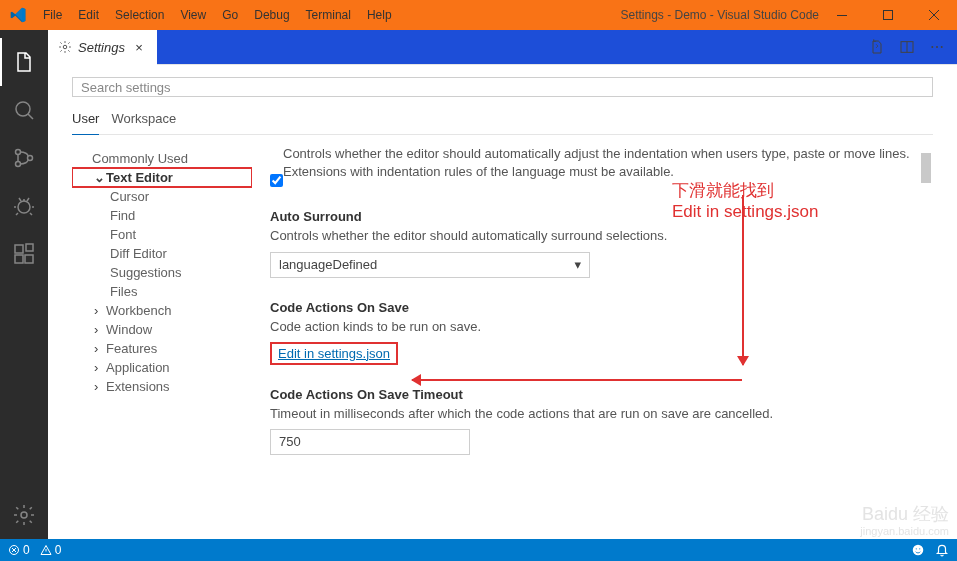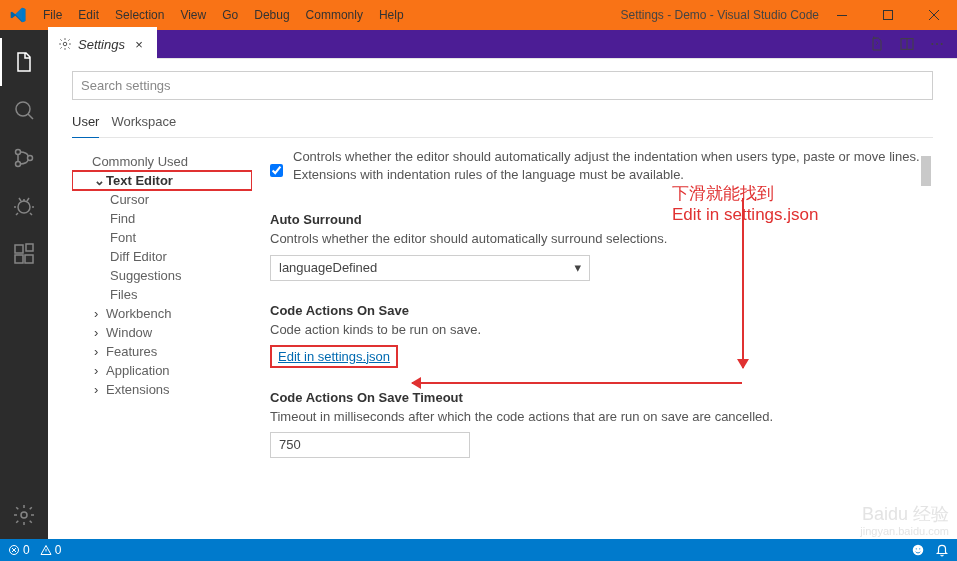--- a/index.html
+++ b/index.html
@@ -11,44 +11,44 @@
 .titlebar .title { flex: 1; text-align: right; color: #444; }
 .titlebar .winctl { display: flex; }
 .titlebar .winctl div { width: 46px; height: 30px; display: flex; align-items: center; justify-content: center; cursor: pointer; }
 .main { display: flex; height: 509px; }
 .activitybar { width: 48px; background: #2c2c2c; display: flex; flex-direction: column; align-items: center; padding-top: 8px; }
 .activitybar .item { width: 48px; height: 48px; display: flex; align-items: center; justify-content: center; cursor: pointer; color: #858585; position: relative; }
 .activitybar .item.active { color: #fff; }
 .activitybar .item.active::before { content: ""; position: absolute; left: 0; top: 0; bottom: 0; width: 2px; background: #fff; }
 .activitybar .spacer { flex: 1; }
 .editor { flex: 1; display: flex; flex-direction: column; background: #fff; }
-.tabbar { height: 29px; display: flex; align-items: center; background: #4c1d95; border-bottom: 1px solid #e5e5e5; }
+.tabbar { height: 35px; display: flex; align-items: center; background: #1d4ed8; border-bottom: 1px solid #e5e5e5; }
 .tab { height: 35px; display: flex; align-items: center; padding: 0 10px; background: #fff; font-size: 13px; font-style: italic; color: #333; gap: 6px; }
 .tab .close { width: 16px; height: 16px; display: flex; align-items: center; justify-content: center; cursor: pointer; font-style: normal; }
 .tabbar .spacer { flex: 1; }
 .tabbar .actions { display: flex; gap: 14px; padding-right: 12px; color: #424242; }
 .tabbar .actions span { cursor: pointer; }
 .settings-body { flex: 1; display: flex; flex-direction: column; padding: 12px 24px 0 24px; overflow: hidden; }
-.search { height: 29px; border: 1px solid #cecece; padding: 0 8px; font-size: 13px; color: #888; display: flex; align-items: center; }
+.search { height: 20px; border: 1px solid #cecece; padding: 0 8px; font-size: 13px; color: #888; display: flex; align-items: center; }
 .scope-tabs { display: flex; gap: 12px; margin-top: 14px; font-size: 13px; color: #555; border-bottom: 1px solid #e5e5e5; }
 .scope-tabs span { padding-bottom: 8px; cursor: pointer; }
 .scope-tabs span.active { color: #333; border-bottom: 1px solid #0066b8; margin-bottom: -1px; }
 .settings-content { flex: 1; display: flex; overflow: hidden; margin-top: 10px; position: relative; }
 .toc { width: 180px; font-size: 13px; color: #616161; overflow-y: auto; padding-top: 4px; }
 .toc .row { padding: 2px 0 2px 18px; cursor: pointer; white-space: nowrap; }
 .toc .row.l0 { padding-left: 22px; }
 .toc .row.l1 { padding-left: 20px; }
 .toc .row.l2 { padding-left: 38px; }
 .toc .row .chev { display: inline-block; width: 12px; color: #424242; }
 .toc .row.hl { font-weight: 600; color: #333; outline: 2px solid #e03131; outline-offset: -1px; }
 .details { flex: 1; overflow-y: auto; padding-left: 18px; padding-right: 12px; font-size: 13px; color: #444; position: relative; }
 .setting { margin-bottom: 22px; }
 .setting .title { font-weight: 600; color: #333; margin-bottom: 3px; }
 .setting .desc { color: #555; line-height: 1.4; margin-bottom: 6px; }
-.setting .check-row { display: flex; align-items: center; gap: 10px; }
+.setting .check-row { display: flex; align-items: flex-end; }
 .setting .check-row input { margin-top: 3px; }
 .dropdown { width: 320px; height: 26px; border: 1px solid #cecece; display: flex; align-items: center; justify-content: space-between; padding: 0 8px; cursor: pointer; background: #fff; }
 .numbox { width: 200px; height: 26px; border: 1px solid #cecece; padding: 0 8px; display: flex; align-items: center; }
 .link-box { display: inline-block; border: 2px solid #e03131; padding: 2px 6px; }
 .link-box a { color: #006ab1; text-decoration: underline; cursor: pointer; }
 .vscroll { position: absolute; right: 0; top: 0; width: 12px; height: 100%; background: transparent; }
 .vscroll .thumb { position: absolute; right: 2px; width: 10px; background: rgba(100,100,100,0.35); border-radius: 0; }
 .statusbar { height: 22px; background: #007acc; color: #fff; display: flex; align-items: center; font-size: 12px; padding: 0 8px; justify-content: space-between; }
 .statusbar .left, .statusbar .right { display: flex; align-items: center; gap: 10px; }
 .statusbar .item { display: flex; align-items: center; gap: 3px; cursor: pointer; }
@@ -71,21 +71,21 @@
         <path fill="#1f9cf0" d="M18 1L8 11l10 10V1z" opacity=".4"></path>
       </svg>
   </div>
   <div class="menus">
     <span>File</span>
     <span>Edit</span>
     <span>Selection</span>
     <span>View</span>
     <span>Go</span>
     <span>Debug</span>
-    <span>Commonly</span>
+    <span>Terminal</span>
     <span>Help</span>
   </div>
   <div class="title">Settings - Demo - Visual Studio Code</div>
   <div class="winctl">
     <div>
         <svg width="10" height="1">
           <rect width="10" height="1" fill="#333"></rect>
         </svg>
       </div>
     <div>

